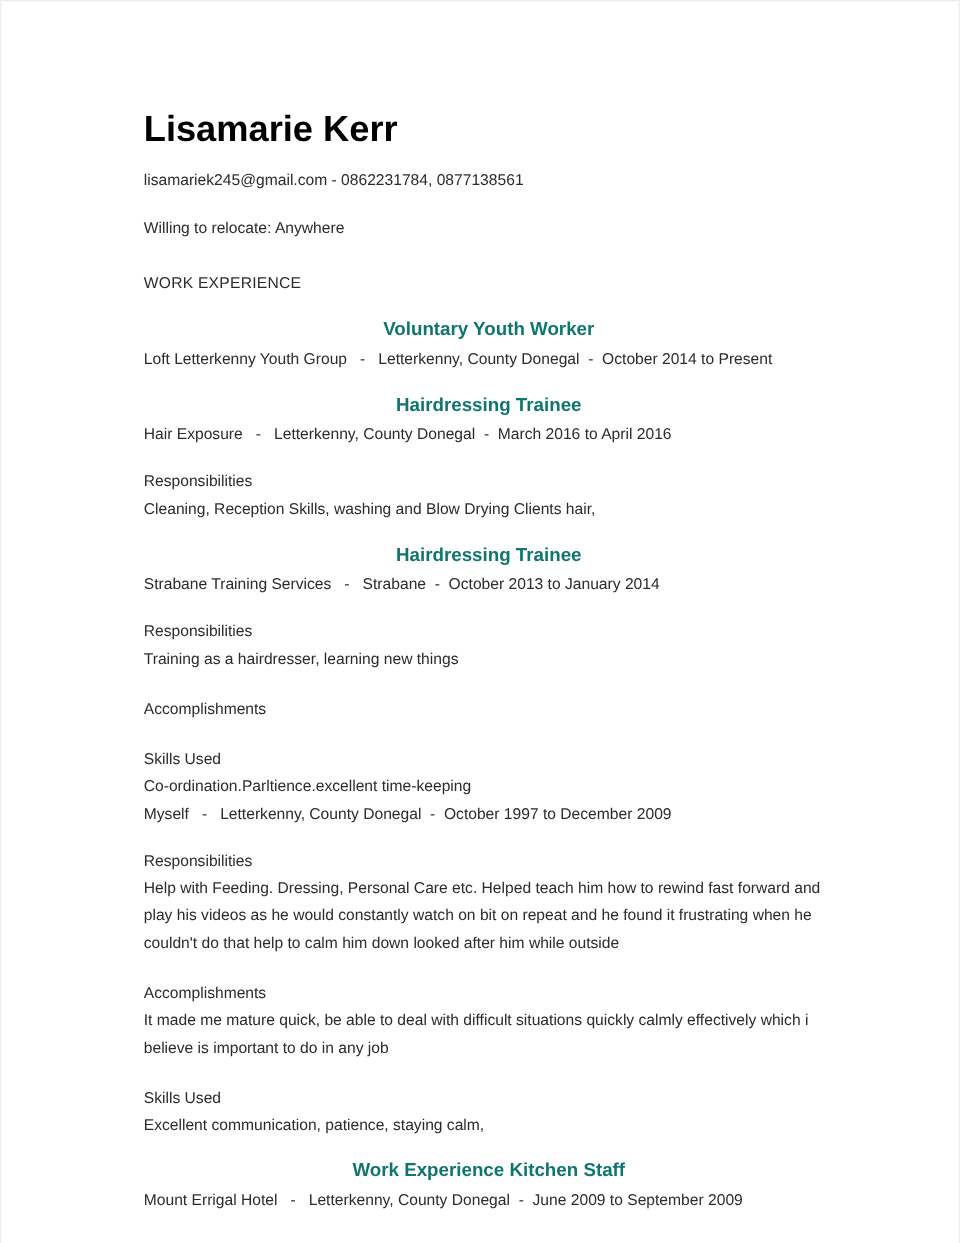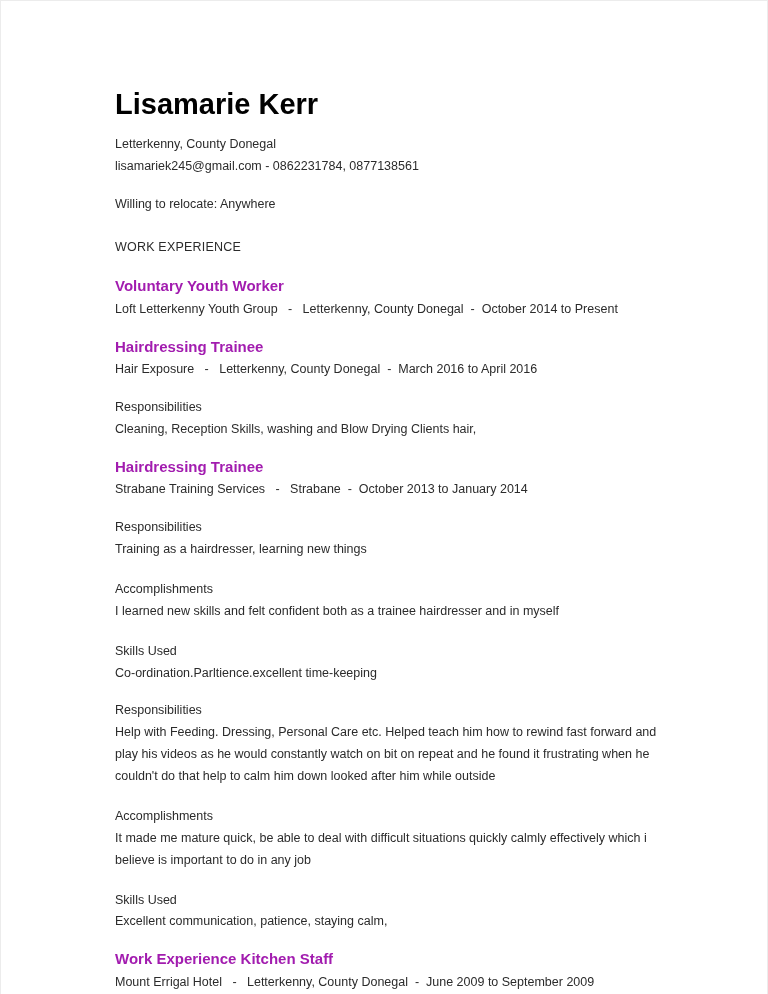--- a/index.html
+++ b/index.html
@@ -34,23 +34,24 @@
     margin-top: 16px;
   }
   .section-header {
     margin-top: 22px;
     margin-bottom: 17px;
     letter-spacing: 0.2px;
   }
   .job-title {
     font-size: 15px;
     font-weight: 700;
-    color: #a21caf;
+    color: #0f766e;
     margin: 16px 0 3px 0;
     line-height: 1.3;
+    text-align: center;
   }
   .job-meta {
     white-space: pre-wrap;
     margin-bottom: 2px;
   }
   .label {
     margin-top: 16px;
   }
   .label.spaced {
     margin-top: 18px;
@@ -58,21 +59,20 @@
   .body-text {
     max-width: 560px;
   }
 </style>
 </head>
 <body>
 
 <div class="page">
 
   <h1 class="person-name">Lisamarie Kerr</h1>
-  <div class="line">Letterkenny, County Donegal</div>
   <div class="line">lisamariek245@gmail.com - 0862231784, 0877138561</div>
   <div class="line relocate-line">Willing to relocate: Anywhere</div>
 
   <div class="section-header">WORK EXPERIENCE</div>
 
   <section class="job">
     <h2 class="job-title">Voluntary Youth Worker</h2>
     <div class="job-meta">Loft Letterkenny Youth Group   -   Letterkenny, County Donegal  -  October 2014 to Present</div>
   </section>
 
@@ -82,26 +82,26 @@
     <div class="label">Responsibilities</div>
     <div class="body-text">Cleaning, Reception Skills, washing and Blow Drying Clients hair,</div>
   </section>
 
   <section class="job">
     <h2 class="job-title">Hairdressing Trainee</h2>
     <div class="job-meta">Strabane Training Services   -   Strabane  -  October 2013 to January 2014</div>
     <div class="label">Responsibilities</div>
     <div class="body-text">Training as a hairdresser, learning new things</div>
     <div class="label spaced">Accomplishments</div>
-    <div class="body-text">I learned new skills and felt confident both as a trainee hairdresser and in myself</div>
     <div class="label spaced">Skills Used</div>
     <div class="body-text">Co-ordination.Parltience.excellent time-keeping</div>
   </section>
 
   <section class="job">
+    <div class="job-meta">Myself   -   Letterkenny, County Donegal  -  October 1997 to December 2009</div>
     <div class="label">Responsibilities</div>
     <div class="body-text">Help with Feeding. Dressing, Personal Care etc. Helped teach him how to rewind fast forward and play his videos as he would constantly watch on bit on repeat and he found it frustrating when he couldn't do that help to calm him down looked after him while outside</div>
     <div class="label spaced">Accomplishments</div>
     <div class="body-text">It made me mature quick, be able to deal with difficult situations quickly calmly effectively which i believe is important to do in any job</div>
     <div class="label spaced">Skills Used</div>
     <div class="body-text">Excellent communication, patience, staying calm,</div>
   </section>
 
   <section class="job">
     <h2 class="job-title">Work Experience Kitchen Staff</h2>

